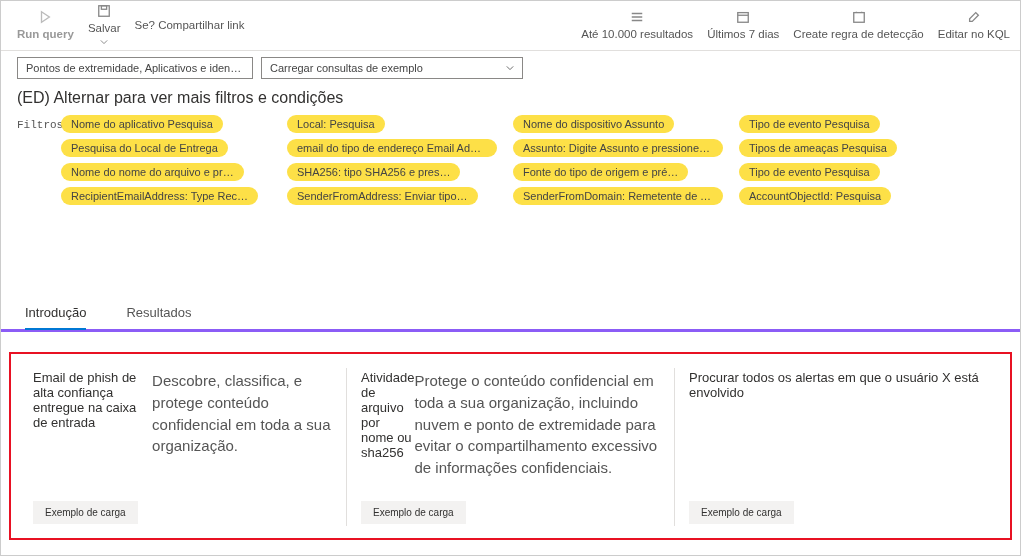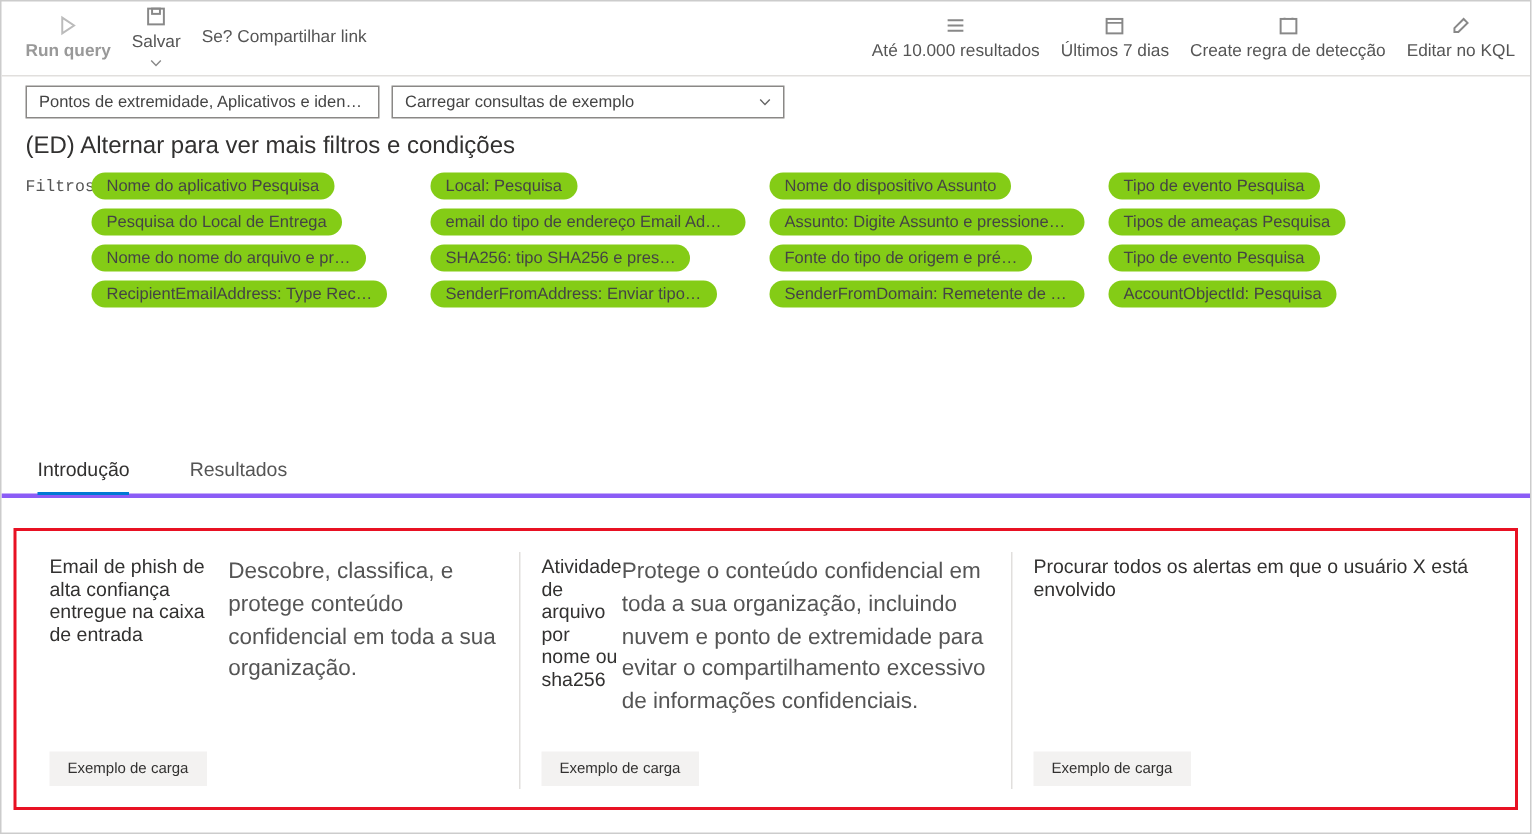--- a/index.html
+++ b/index.html
@@ -55,21 +55,21 @@
     display: flex;
     padding: 0 16px 4px 16px;
   }
   .filters-label { font-size: 11px; color: #555; width: 44px; padding-top:4px;font-family:Liberation Mono, monospace;}
   .filters-grid {
     display: grid;
     grid-template-columns: repeat(4, 210px);
     gap: 6px 16px;
   }
   .filter-chip {
-    background: #84cc16;
+    background: #fde047;
     border-radius: 10px;
     font-size: 11px;
     color: #444;
     padding: 3px 10px;
     white-space: nowrap;
     overflow: hidden;
     text-overflow: ellipsis;
     width: fit-content;
     max-width: 210px;
     cursor: pointer;

